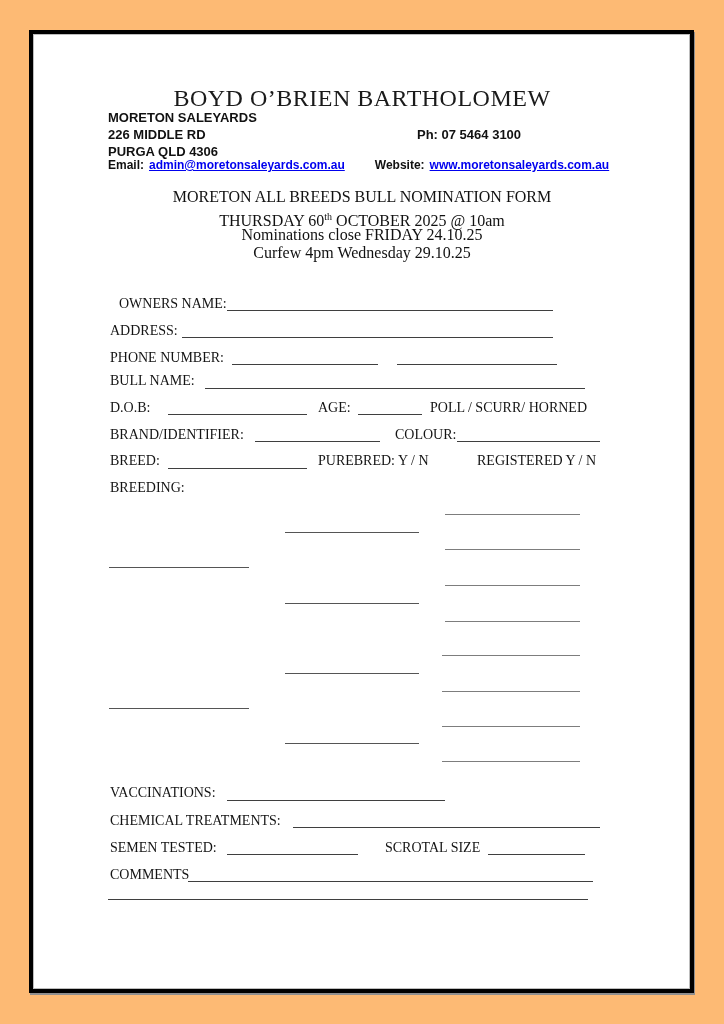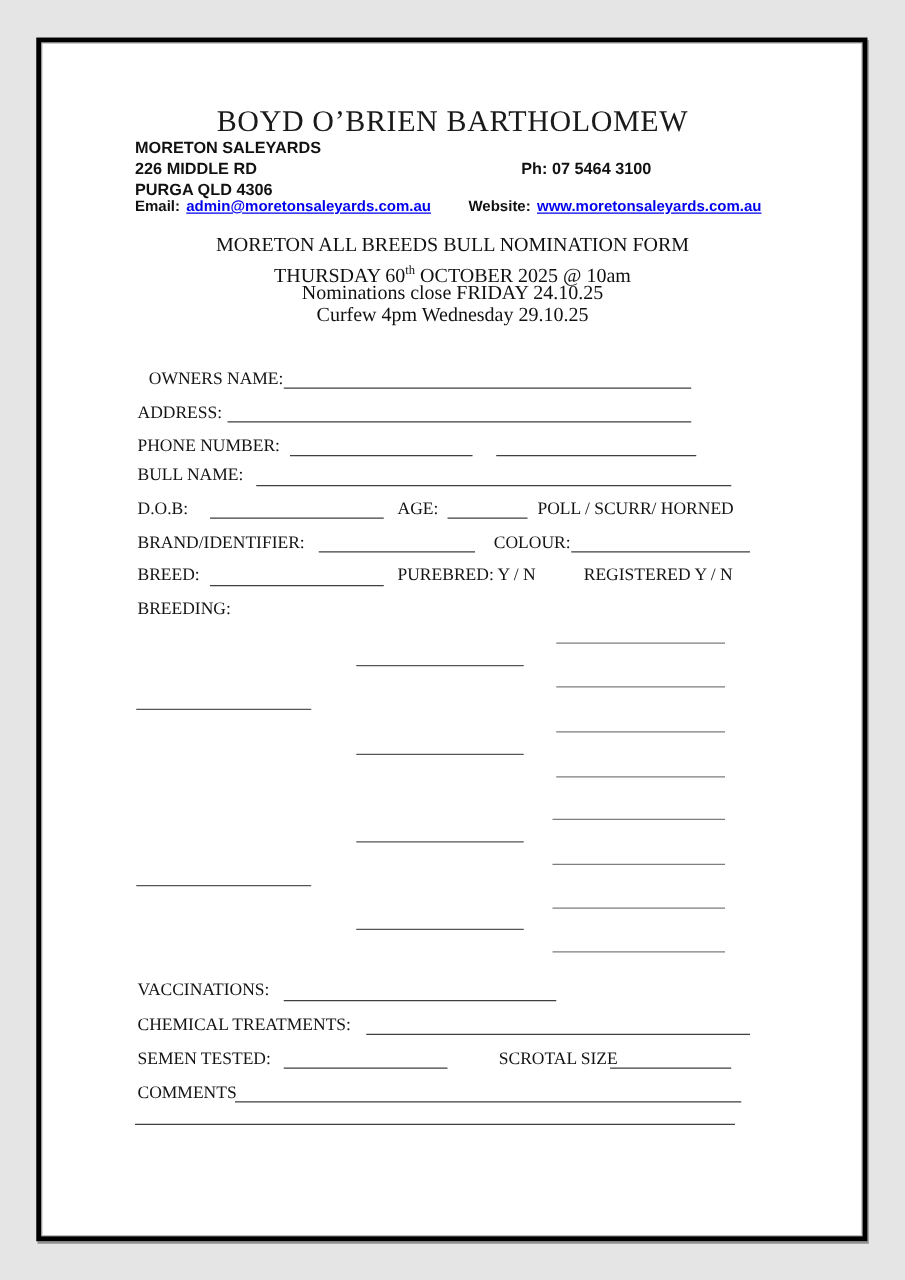--- a/index.html
+++ b/index.html
@@ -1,17 +1,17 @@
 <!DOCTYPE html>
 <html style="--link: #0000EE;"><head>
 <meta charset="utf-8">
 <style>
   html,body{margin:0;padding:0;background:#fff;}
   .page{
-    position:relative;width:724px;height:1024px;background:#e5e5e5;
+    position:relative;width:724px;height:1024px;background:#fdba74;
     font-family:"Liberation Serif",serif;color:#1a1a1a;overflow:hidden;
   }
   .frame{
     position:absolute;left:29px;top:30px;width:657px;height:955px;
     border:4px solid #000;
     box-shadow:1px 2px 0 #8f8f8f, inset 0 0 0 1px #bdbdbd;
     background:#fff;
   }
   .abs{position:absolute;}
   .company{
@@ -81,21 +81,21 @@
   <span class="abs lbl" style="left:430px;top:399px;">POLL / SCURR/ HORNED</span>
 
   <span class="abs lbl" style="left:110px;top:426px;">BRAND/IDENTIFIER:</span>
   <div class="abs wline" style="left:255px;top:441px;width:125px;"></div>
   <span class="abs lbl" style="left:395px;top:426px;">COLOUR:</span>
   <div class="abs wline" style="left:457px;top:441px;width:143px;"></div>
 
   <span class="abs lbl" style="left:110px;top:452px;">BREED:</span>
   <div class="abs wline" style="left:168px;top:468px;width:139px;"></div>
   <span class="abs lbl" style="left:318px;top:452px;">PUREBRED: Y / N</span>
-  <span class="abs lbl" style="left:467px;top:452px;">REGISTERED Y / N</span>
+  <span class="abs lbl" style="left:477px;top:452px;">REGISTERED Y / N</span>
 
   <span class="abs lbl" style="left:110px;top:479px;">BREEDING:</span>
 
   <div class="abs pline" style="left:445px;top:514px;width:135px;"></div>
   <div class="abs pline dark" style="left:285px;top:532px;width:134px;"></div>
   <div class="abs pline" style="left:445px;top:549px;width:135px;"></div>
   <div class="abs pline dark" style="left:109px;top:567px;width:140px;"></div>
   <div class="abs pline" style="left:445px;top:585px;width:135px;"></div>
   <div class="abs pline dark" style="left:285px;top:603px;width:134px;"></div>
   <div class="abs pline" style="left:445px;top:621px;width:135px;"></div>
@@ -109,19 +109,19 @@
   <div class="abs pline" style="left:442px;top:761px;width:138px;"></div>
 
   <span class="abs lbl" style="left:110px;top:784px;">VACCINATIONS:</span>
   <div class="abs wline" style="left:227px;top:800px;width:218px;"></div>
 
   <span class="abs lbl" style="left:110px;top:812px;">CHEMICAL TREATMENTS:</span>
   <div class="abs wline" style="left:293px;top:827px;width:307px;"></div>
 
   <span class="abs lbl" style="left:110px;top:839px;">SEMEN TESTED:</span>
   <div class="abs wline" style="left:227px;top:854px;width:131px;"></div>
-  <span class="abs lbl" style="left:399px;top:839px;">SCROTAL SIZE</span>
+  <span class="abs lbl" style="left:385px;top:839px;">SCROTAL SIZE</span>
   <div class="abs wline" style="left:488px;top:854px;width:97px;"></div>
 
   <span class="abs lbl" style="left:110px;top:866px;">COMMENTS</span>
   <div class="abs wline" style="left:188px;top:881px;width:405px;"></div>
   <div class="abs wline" style="left:108px;top:899px;width:480px;"></div>
 </div>
 
 </body></html>

